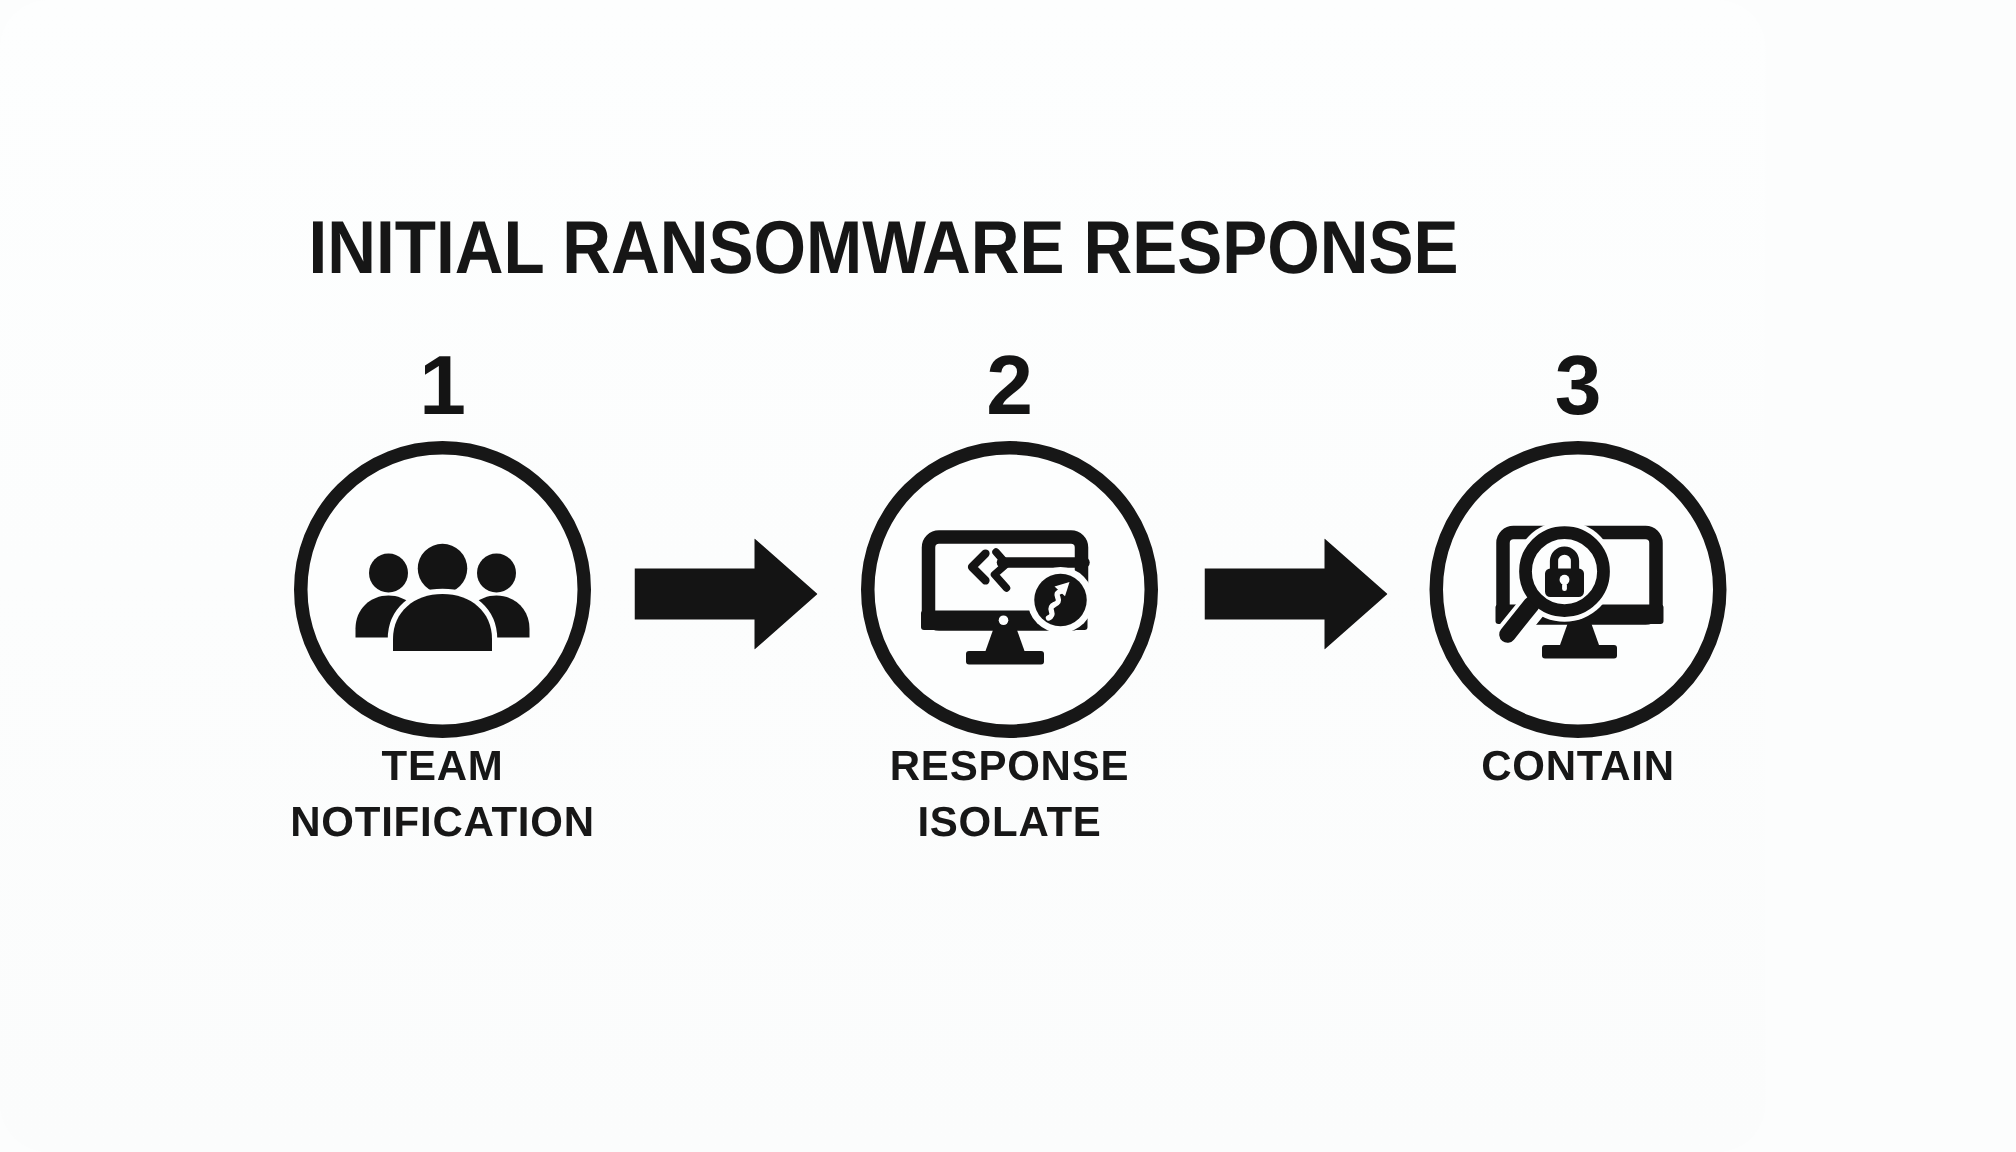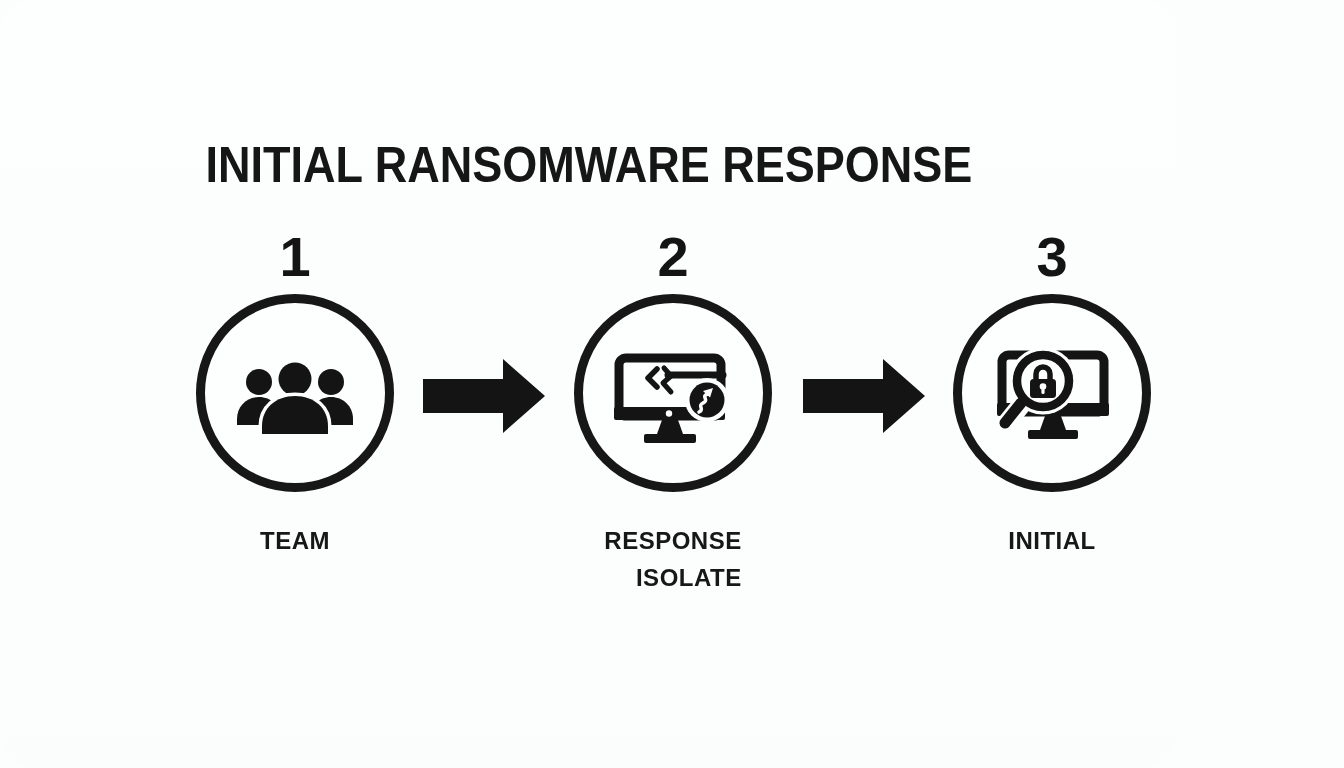--- a/index.html
+++ b/index.html
@@ -58,23 +58,22 @@
     border-radius: 50%;
     background: #fdfefe;
     display: flex;
     align-items: center;
     justify-content: center;
   }
   .step-circle svg { display: block; }
   .icon-offset-people { transform: translateY(7px); }
   .icon-offset-monitor { transform: translateY(10px); }
   .step-label {
-    margin-top: 30px;
-    text-align: right;
-    font-size: 24px;
+    text-align: center;
+    font-size: 28px;
     font-weight: 700;
     line-height: 37px;
     letter-spacing: 0.5px;
     color: #171717;
   }
   .connector {
     position: absolute;
     top: 359px;
     width: 122px;
     height: 74px;
@@ -100,20 +99,21 @@
           <path d="M75,71 v-6 c0,-13 10,-22 22,-22 s22,9 22,22 v6 z"></path>
           <g stroke="#fdfefe" stroke-width="7" paint-order="stroke">
             <circle cx="61" cy="25" r="16.5"></circle>
             <path d="M28,80 v-8 c0,-18 14,-30 33,-30 s33,12 33,30 v8 z"></path>
           </g>
         </svg>
       </span>
     </div>
     <div class="step-label">
       <div>TEAM</div>
+      <div>NOTIFICATION</div>
     </div>
   </div>
 
   <div class="connector connector-1">
     <svg width="122" height="74" viewBox="0 0 122 74" xmlns="http://www.w3.org/2000/svg">
       <polygon points="0,20 80,20 80,0 122,37 80,74 80,54 0,54" fill="#141414"></polygon>
     </svg>
   </div>
 
   <div class="step step-2">
@@ -163,17 +163,17 @@
           <line x1="33" y1="54" x2="17" y2="74" stroke="#141414" stroke-width="11" stroke-linecap="round"></line>
           <circle cx="55" cy="32" r="26" fill="#fdfefe" stroke="#141414" stroke-width="8.5"></circle>
           <path d="M48,31 v-6 a7,7 0 0 1 14,0 v6" stroke="#141414" stroke-width="5.5" fill="none"></path>
           <rect x="42" y="30" width="26" height="19" rx="3.5" fill="#141414"></rect>
           <circle cx="55" cy="37.5" r="3.3" fill="#fdfefe"></circle>
           <rect x="53.4" y="39.5" width="3.2" height="5.5" rx="1.5" fill="#fdfefe"></rect>
         </svg>
       </span>
     </div>
     <div class="step-label">
-      <div>INITIAL</div>
+      <div>CONTAIN</div>
     </div>
   </div>
 
 </div>
 
 </body></html>

